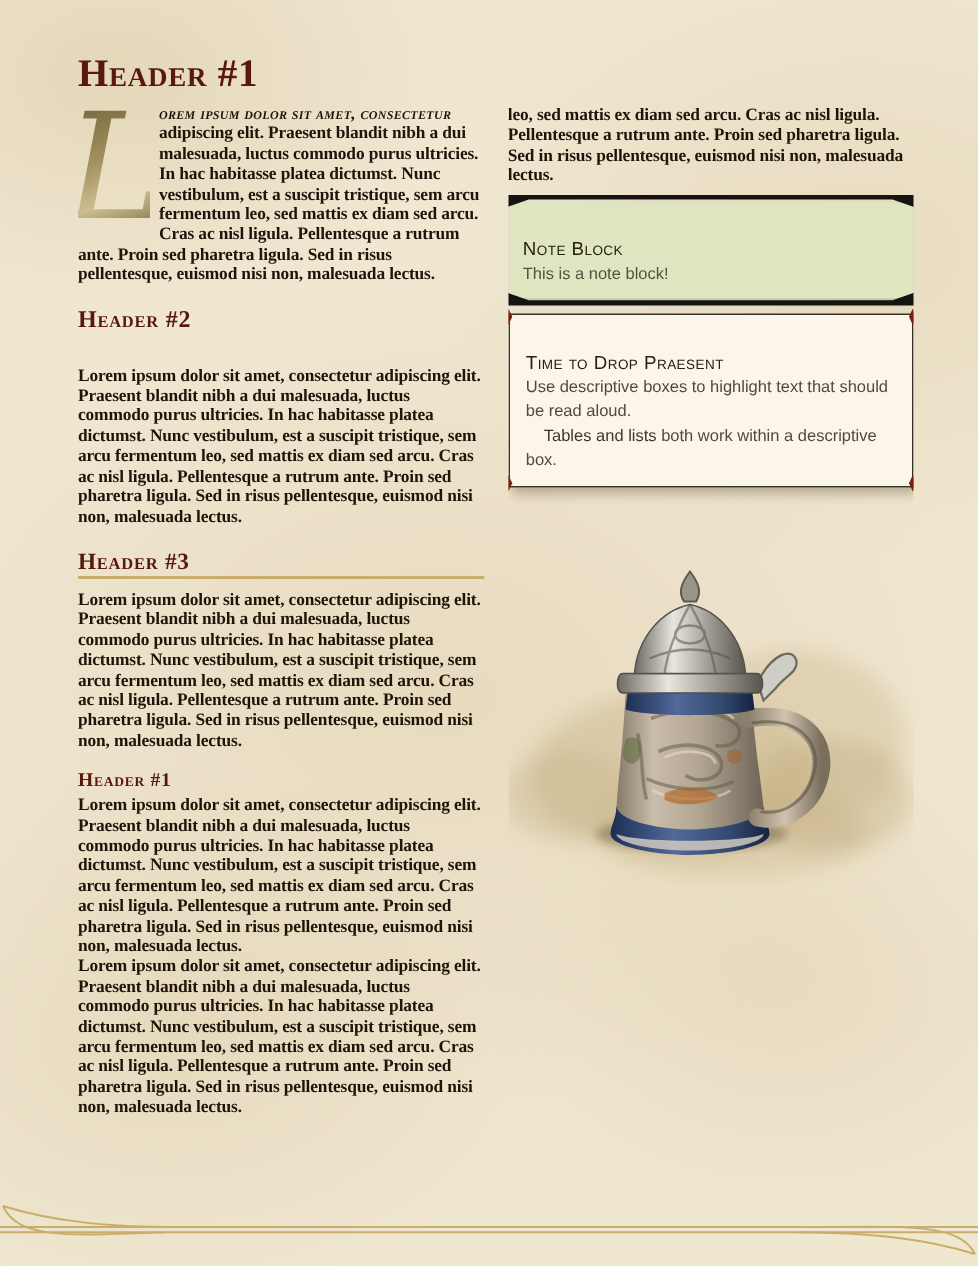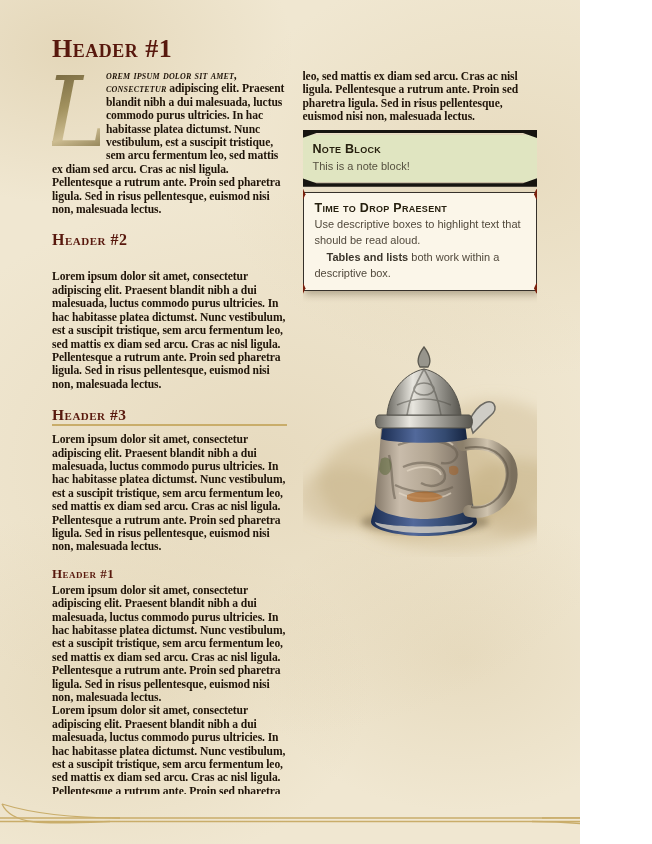--- a/index.html
+++ b/index.html
@@ -1,20 +1,20 @@
 <!DOCTYPE html>
 <html><head>
 <meta charset="utf-8">
 <style>
   * { margin:0; padding:0; box-sizing:border-box; }
   html,body { width:652px; }
   body { font-family:"Liberation Serif", serif; }
 
   .page {
-    position:relative; width:580px; height:844px; overflow:hidden;
+    position:relative; width:652px; height:844px; overflow:hidden;
     background:
       radial-gradient(ellipse 320px 220px at 12% 6%,  rgba(213,195,156,.45), transparent 70%),
       radial-gradient(ellipse 420px 300px at 88% 20%, rgba(218,201,163,.38), transparent 70%),
       radial-gradient(ellipse 520px 380px at 45% 55%, rgba(209,189,148,.30), transparent 72%),
       radial-gradient(ellipse 380px 260px at 18% 82%, rgba(214,197,158,.38), transparent 70%),
       radial-gradient(ellipse 300px 220px at 80% 78%, rgba(210,191,150,.30), transparent 70%),
       #F0E7D1;
   }
   .cols { display:flex; padding:36px 43px 0 52px; gap:16px; }
   .col { width:271px; height:758px; overflow:hidden; }
@@ -51,41 +51,41 @@
   
   .note {
     position:relative; margin-top:11px; background:#E0E5C1;
     padding:7px 10px 8px 10px; box-shadow:0 2px 5px rgba(60,45,20,.25);
   }
   .note .bar { position:absolute; left:-2px; right:-2px; height:9px; background:#161410; }
   .note .bar.top    { top:-5px;    clip-path:polygon(0 0, 100% 0, 100% 100%, calc(100% - 16px) 38%, 16px 38%, 0 100%); }
   .note .bar.bottom { bottom:-5px; clip-path:polygon(0 0, 16px 62%, calc(100% - 16px) 62%, 100% 0, 100% 100%, 0 100%); }
   .note-title, .desc-title {
     font-family:"Liberation Sans", sans-serif; font-variant:small-caps;
-    font-weight:700; font-size:12.5px; line-height:14px; color:#26200f; letter-spacing:.3px;
+    font-weight:400; font-size:12.5px; line-height:14px; color:#26200f; letter-spacing:.3px;margin-top:17px;
   }
   .note-body, .desc-line {
     font-family:"Liberation Sans", sans-serif; font-size:11px; line-height:16px;
     color:#55503f; margin-top:2px;
   }
 
   
   .descriptive {
     position:relative; margin-top:10px; background:#FBF6E9;
     border:1px solid #35302a; padding:8px 11px 9px 11px;
     box-shadow:2px 4px 7px rgba(60,45,20,.3);
   }
   .descriptive .corner {
     position:absolute; width:5px; height:11px; background:#7a200d;
     clip-path:polygon(50% 0, 100% 50%, 50% 100%, 0 50%);
   }
   .corner.tl { top:-4px; left:-3px; } .corner.tr { top:-4px; right:-3px; }
   .corner.bl { bottom:-4px; left:-3px; } .corner.br { bottom:-4px; right:-3px; }
   .desc-line { color:#51493c; margin-top:1px; }
-  .desc-line .b { font-weight:700; color:#3c362c; }
+  .desc-line .b { font-weight:400; color:#3c362c; }
   .desc-line.indent { text-indent:12px; }
 
   
   .stein-wrap { margin-top:26px; }
 
   
   .footer-orn { position:absolute; left:0; bottom:4px; width:652px; height:40px; }
 </style>
 </head>
 <body>

